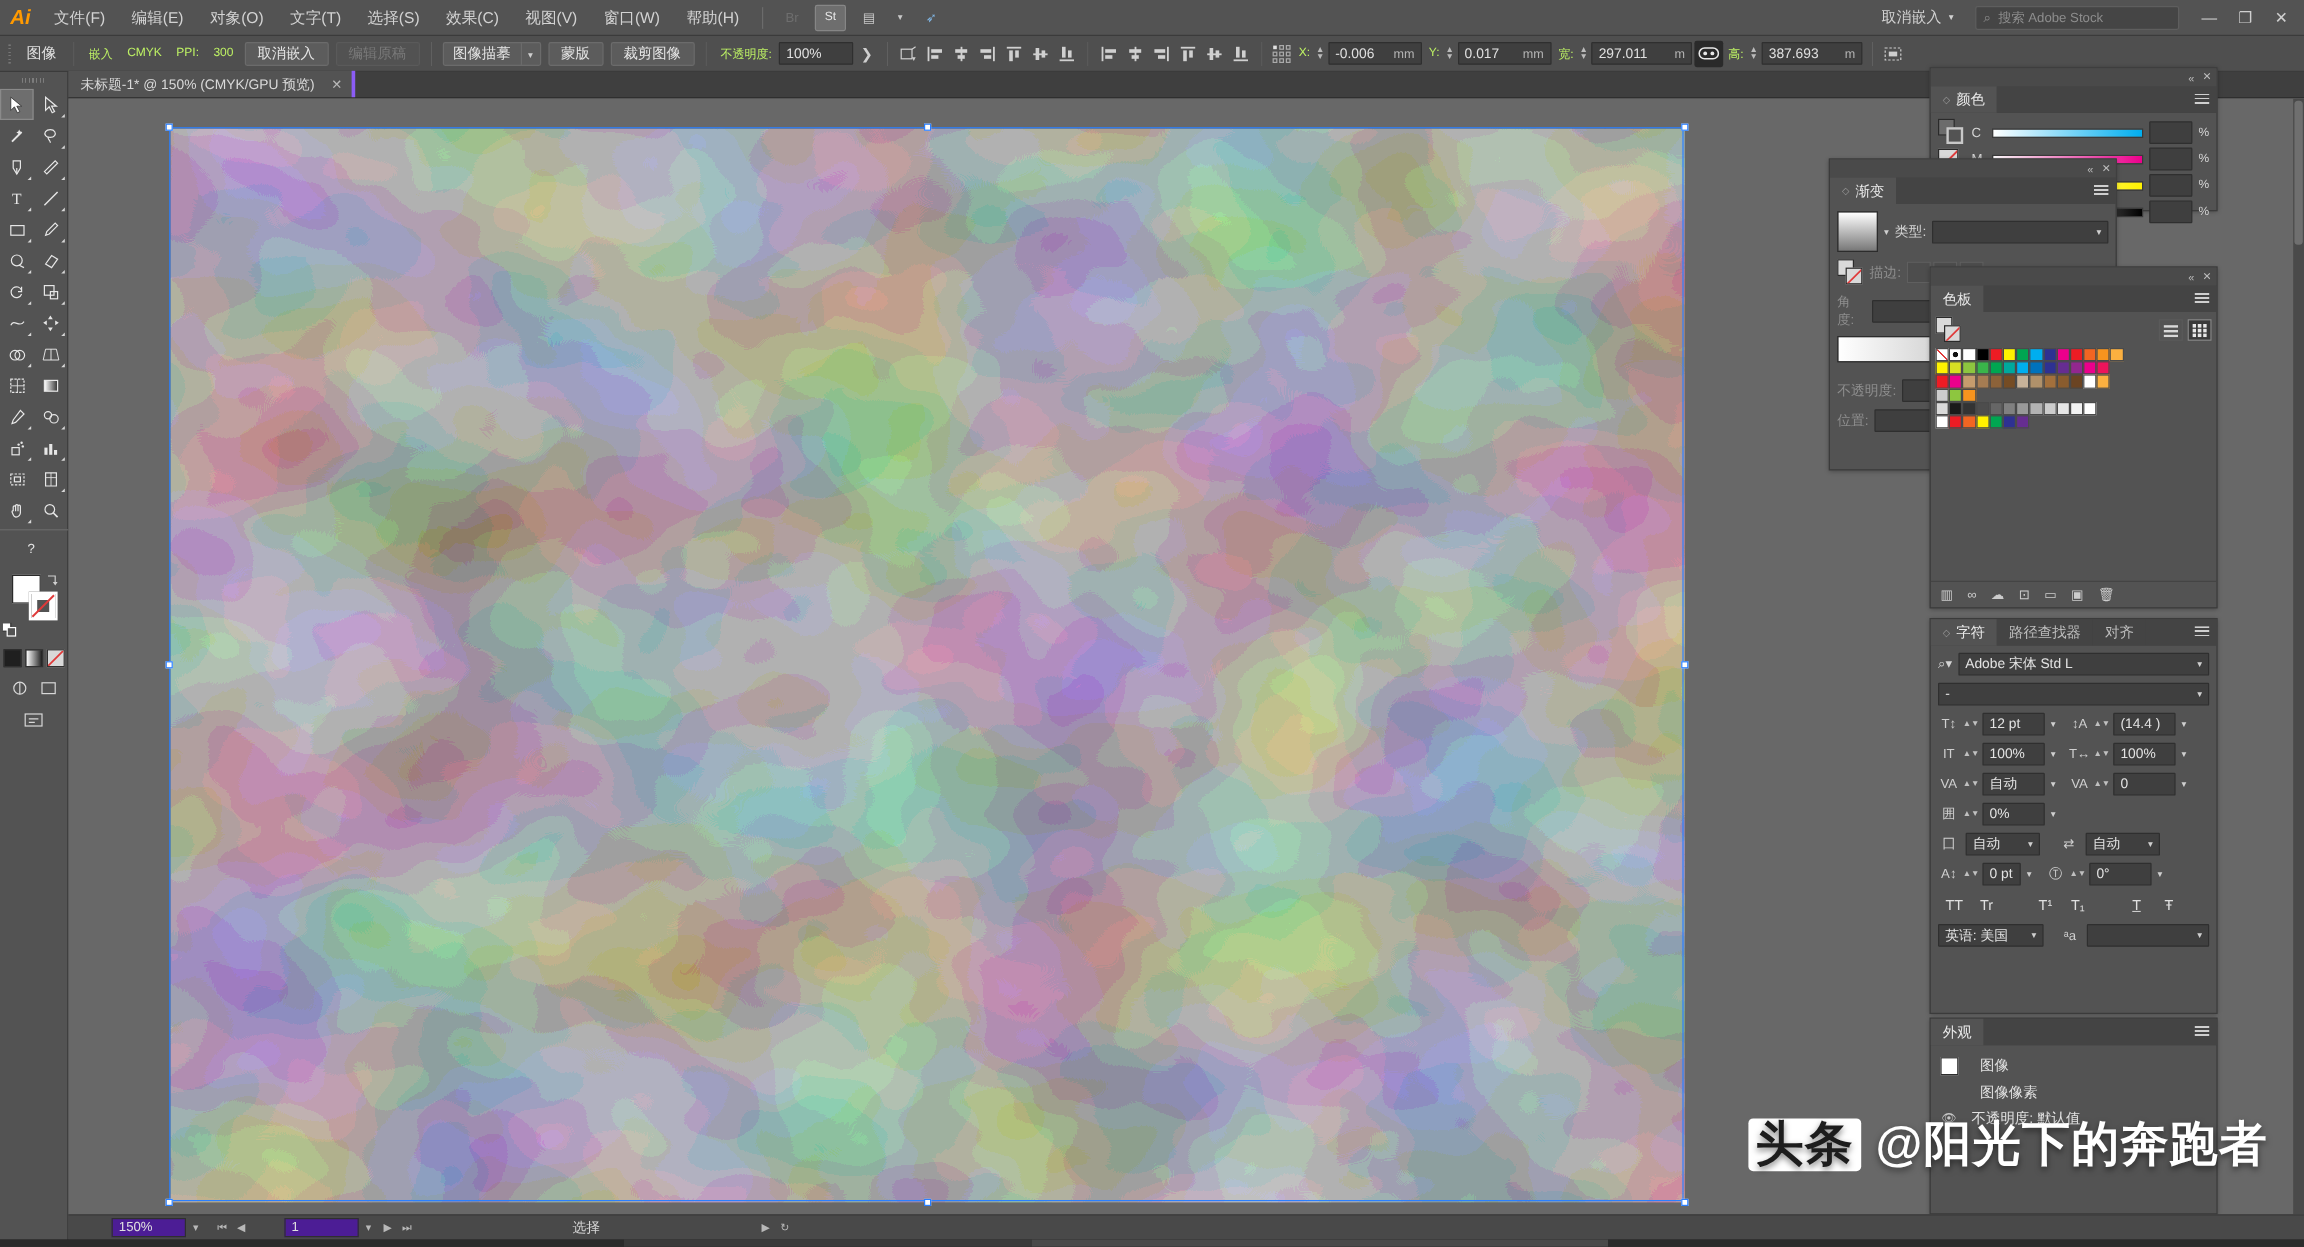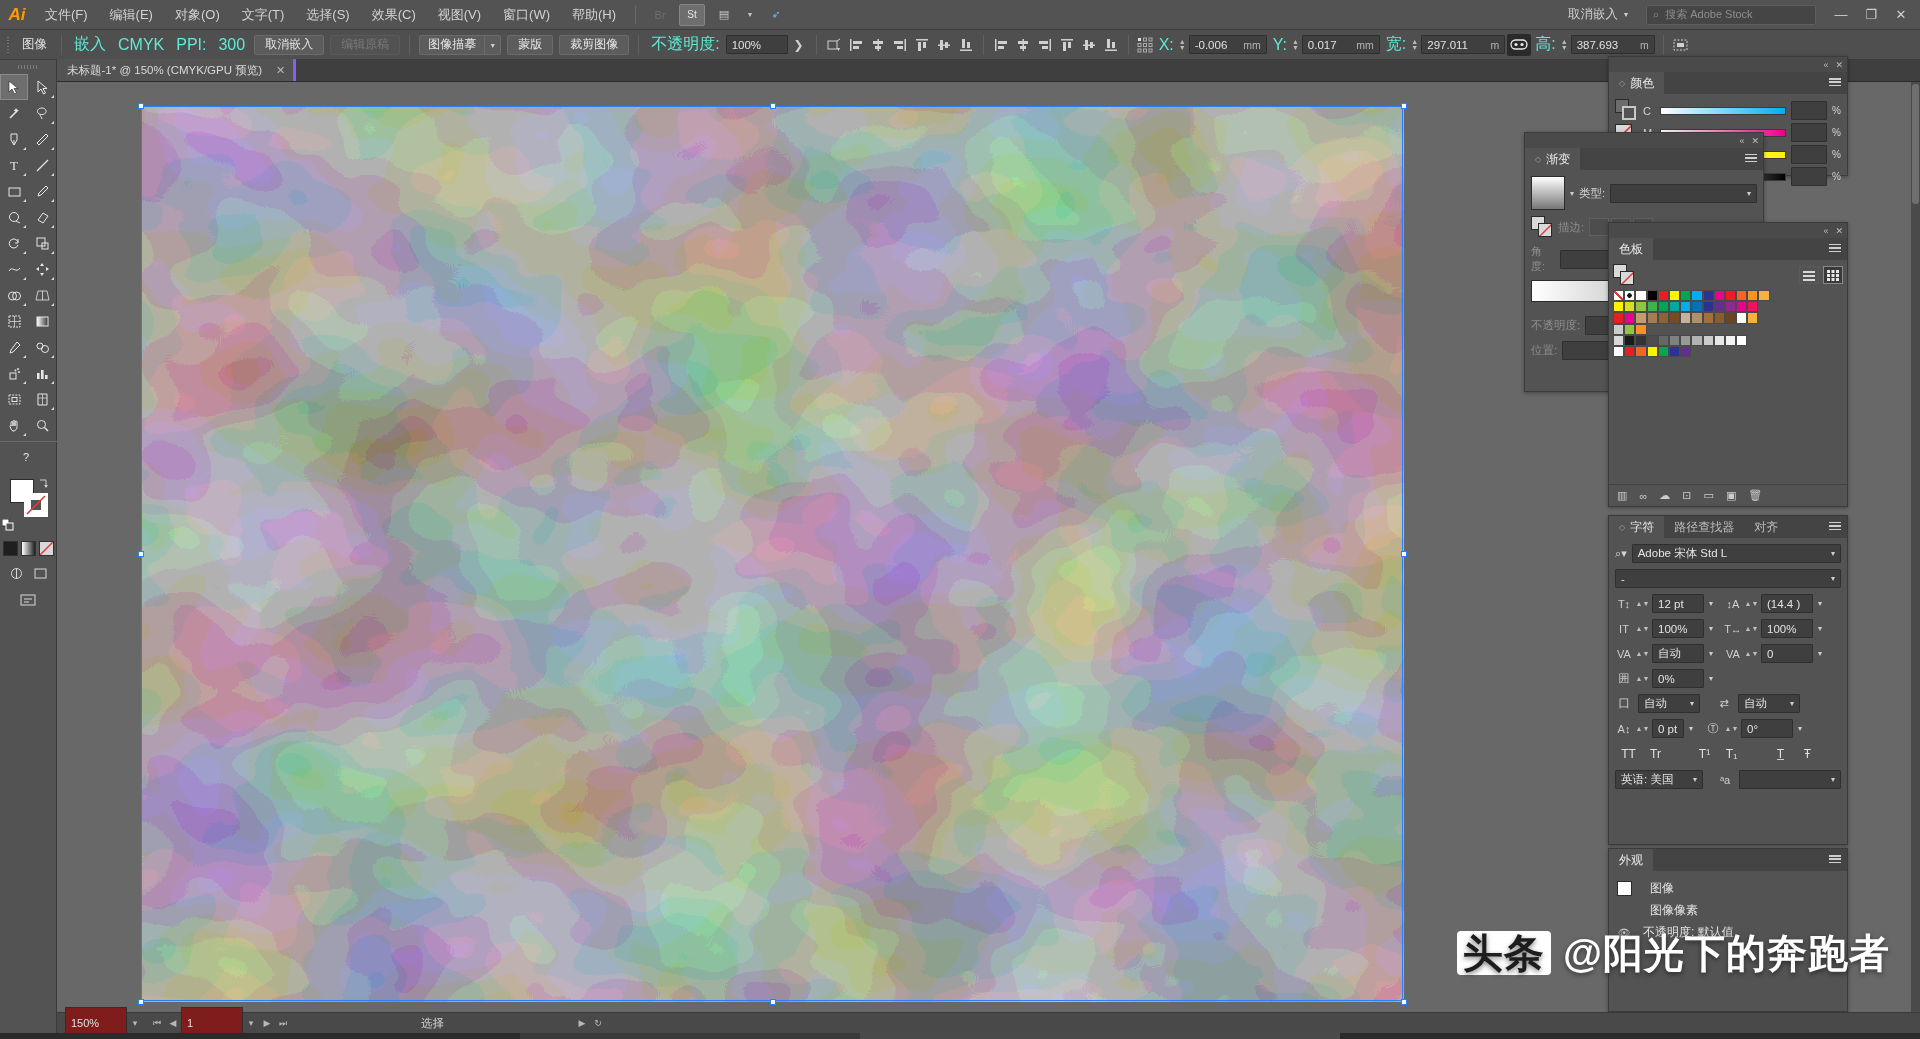--- a/index.html
+++ b/index.html
@@ -48,21 +48,21 @@
   
   #controlbar {
     position:absolute; left:0; top:30px; width:1920px; height:30px;
     background:#4f4f4f; border-bottom:1px solid #3b3b3b;
     display:flex; align-items:center; padding-left:4px; gap:0px;
   }
   .cb-grip { width:10px; height:22px; display:flex; align-items:center; }
   .cb-grip i { display:block; width:2px; height:16px;
     background:repeating-linear-gradient(to bottom,#777 0 1px,transparent 1px 3px); margin-left:3px;}
   .cb-label { font-size:12.5px; color:#e0e0e0; padding:0 8px; white-space:nowrap; }
-  .cb-text { font-size:16px; color:#5eead4; padding:0 6px; white-space:nowrap;}
+  .cb-text { font-size:10px; color:#bef264; padding:0 6px; white-space:nowrap;}
   .cb-sep { width:1px; height:20px; background:#3f3f3f; border-right:1px solid #606060; margin:0 6px; }
   .cb-btn {
     height:20px; border:1px solid #6b6b6b; background:#5c5c5c; border-radius:2px;
     padding:0 10px; display:flex; align-items:center; font-size:12px; color:#e6e6e6;
     white-space:nowrap; margin:0 3px;
   }
   .cb-btn.disabled { color:#7a7a7a; border-color:#5a5a5a; background:#525252; }
   .cb-drop {
     height:20px; border:1px solid #6b6b6b; background:#5c5c5c; border-radius:2px;
     display:flex; align-items:center; font-size:12px; color:#e6e6e6; margin:0 3px;
@@ -179,22 +179,22 @@
   .tbtns { display:flex; align-items:center; gap:0; margin-bottom:6px; }
   .tbtn { width:27px;height:20px; display:flex;align-items:center;justify-content:center;
     font-size:12px; color:#e0e0e0; }
 
   
   #statusbar {
     position:absolute; left:57px; top:1012px; width:1863px; height:21px;
     background:#494949; border-top:1px solid #3a3a3a;
     display:flex; align-items:center; gap:0; font-size:11px; color:#d6d6d6;
   }
-  .sb-fld { height:32px; background:#7f1d1d; border:1px solid #2f2f2f;
-    display:flex;align-items:center; padding:0 5px; font-size:11px; color:#e0e0e0; }
+  .sb-fld { height:16px; background:#4c1d95; border:1px solid #2f2f2f;
+    display:flex;align-items:center; padding:0 5px; font-size:11px; color:#e0e0e0;margin-left:28px; }
   .sb-ic { width:16px;text-align:center; font-size:9px; color:#b8b8b8; }
   #sb-status { padding:0 10px; font-size:11.5px; }
 
   
   #taskbar { position:absolute; left:0; top:1033px; width:1920px; height:6px;
     background:#1b1b1b; display:flex; }
   .tb-seg { height:6px; }
 
   
   #watermark { position:absolute; right:30px; bottom:58px; font-size:40px;

